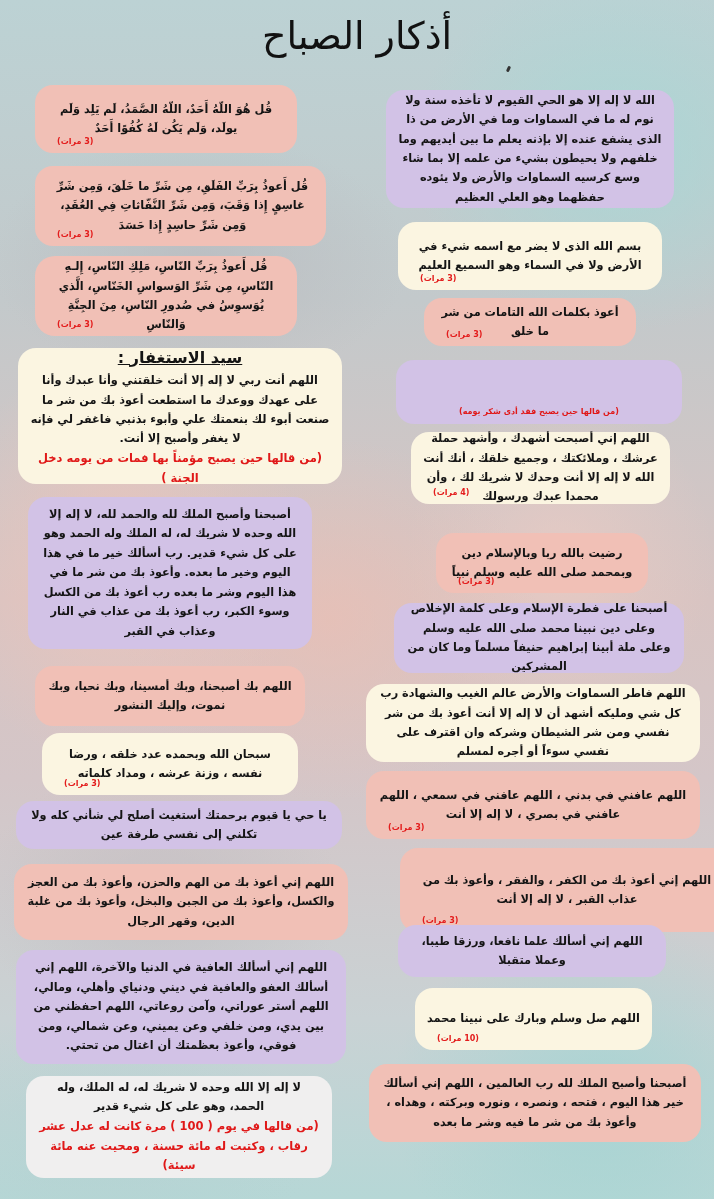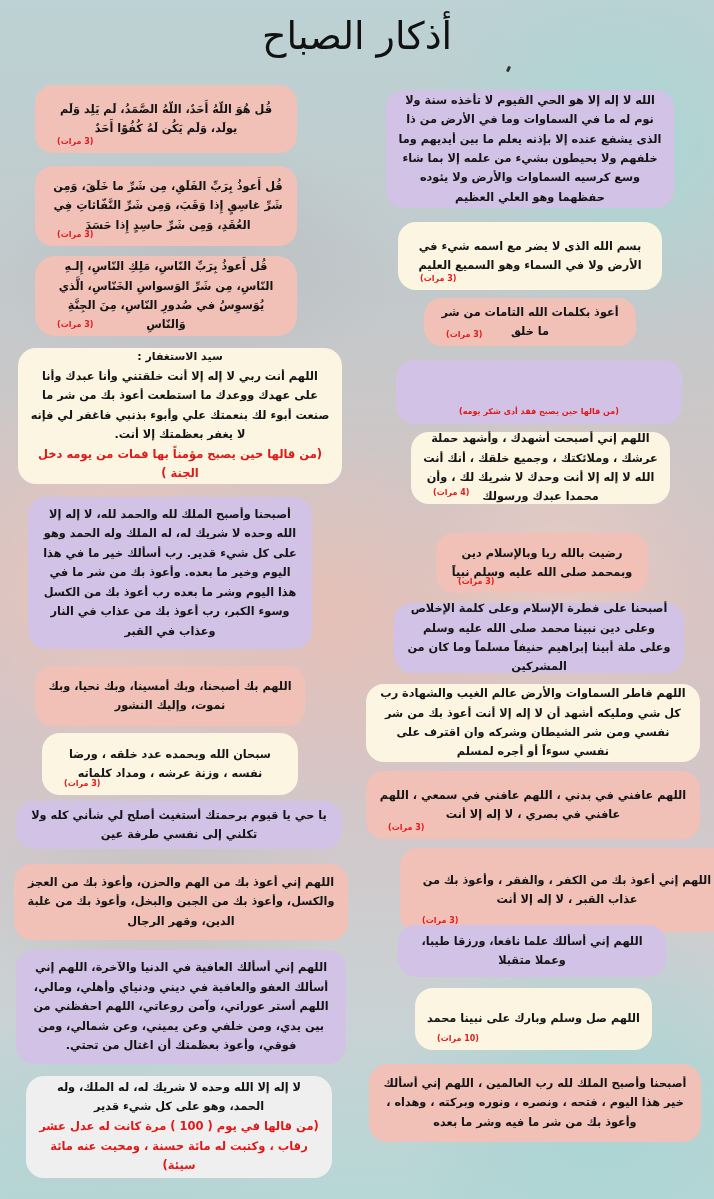--- a/index.html
+++ b/index.html
@@ -42,21 +42,21 @@
   .purple { background: #d2c2e6; }
   .cream  { background: #fbf5e1; }
   .grey   { background: #f0efef; }
   .card .count {
     font-size: 8px; color: #e31c1c; font-weight: bold;
     text-align: left; direction: rtl; line-height: 1.1;
     position: absolute; left: 22px; bottom: 6px;
   }
   .card .note { color: #e01818; font-size: 11.5px; }
   .card .note-small { color: #e01818; font-size: 8px; line-height: 1.3; margin-top: 40px; }
-  .card .heading { font-size: 11px; }
+  .card .heading { font-size: 16px; text-decoration: underline; }
 </style>
 </head>
 <body>
 
 <h1 class="title">أذكار الصباح</h1>
 <div class="bird"></div>
 
 <div class="card purple" style="left:386px;top:90px;width:288px;height:118px;align-items:center;">
   <span>الله لا إله إلا هو الحي القيوم لا تأخذه سنة ولا نوم له ما في السماوات وما في الأرض من ذا الذى يشفع عنده إلا بإذنه يعلم ما بين أيديهم وما خلفهم ولا يحيطون بشيء من علمه إلا بما شاء وسع كرسيه السماوات والأرض ولا يئوده حفظهما وهو العلي العظيم</span>
 </div>
@@ -114,33 +114,33 @@
 
 <div class="card pink" style="left:369px;top:1064px;width:332px;height:78px;">
   <span>أصبحنا وأصبح الملك لله رب العالمين ، اللهم إني أسألك خير هذا اليوم ، فتحه ، ونصره ، ونوره وبركته ، وهداه ، وأعوذ بك من شر ما فيه وشر ما بعده</span>
 </div>
 
 <div class="card pink" style="left:35px;top:85px;width:262px;height:68px;">
   <span>قُل هُوَ اللّهُ أَحَدٌ، اللّهُ الصَّمَدُ، لَم يَلِد وَلَم يولَد، وَلَم يَكُن لَهُ كُفُوًا أَحَدٌ</span>
   <span class="count">(3 مرات)</span>
 </div>
 
-<div class="card pink" style="left:35px;top:166px;width:262px;height:80px;padding-left:16px;">
+<div class="card pink" style="left:35px;top:166px;width:291px;height:80px;padding-left:16px;">
   <span>قُل أَعوذُ بِرَبِّ الفَلَقِ، مِن شَرِّ ما خَلَقَ، وَمِن شَرِّ غاسِقٍ إِذا وَقَبَ، وَمِن شَرِّ النَّفّاثاتِ فِي العُقَدِ، وَمِن شَرِّ حاسِدٍ إِذا حَسَدَ</span>
   <span class="count">(3 مرات)</span>
 </div>
 
 <div class="card pink" style="left:35px;top:256px;width:262px;height:80px;border-radius:20px;">
   <span>قُل أَعوذُ بِرَبِّ النّاسِ، مَلِكِ النّاسِ، إِلـهِ النّاسِ، مِن شَرِّ الوَسواسِ الخَنّاسِ، الَّذي يُوَسوِسُ في صُدورِ النّاسِ، مِنَ الجِنَّةِ وَالنّاسِ</span>
   <span class="count">(3 مرات)</span>
 </div>
 
 <div class="card cream" style="left:18px;top:348px;width:324px;height:136px;">
   <span class="heading">سيد الاستغفار :</span>
-  <span>اللهم أنت ربي لا إله إلا أنت خلقتني وأنا عبدك وأنا على عهدك ووعدك ما استطعت أعوذ بك من شر ما صنعت أبوء لك بنعمتك علي وأبوء بذنبي فاغفر لي فإنه لا يغفر بعظمتك إلا أنت.</span>
+  <span>اللهم أنت ربي لا إله إلا أنت خلقتني وأنا عبدك وأنا على عهدك ووعدك ما استطعت أعوذ بك من شر ما صنعت أبوء لك بنعمتك علي وأبوء بذنبي فاغفر لي فإنه لا يغفر وأصبح إلا أنت.</span>
   <span class="note">(من قالها حين يصبح مؤمناً بها فمات من يومه دخل الجنة )</span>
 </div>
 
 <div class="card purple" style="left:28px;top:497px;width:284px;height:152px;">
   <span>أصبحنا وأصبح الملك لله والحمد لله، لا إله إلا الله وحده لا شريك له، له الملك وله الحمد وهو على كل شيء قدير. رب أسألك خير ما في هذا اليوم وخير ما بعده. وأعوذ بك من شر ما في هذا اليوم وشر ما بعده رب أعوذ بك من الكسل وسوء الكبر، رب أعوذ بك من عذاب في النار وعذاب في القبر</span>
 </div>
 
 <div class="card pink" style="left:35px;top:666px;width:270px;height:60px;">
   <span>اللهم بك أصبحنا، وبك أمسينا، وبك نحيا، وبك نموت، وإليك النشور</span>
 </div>

